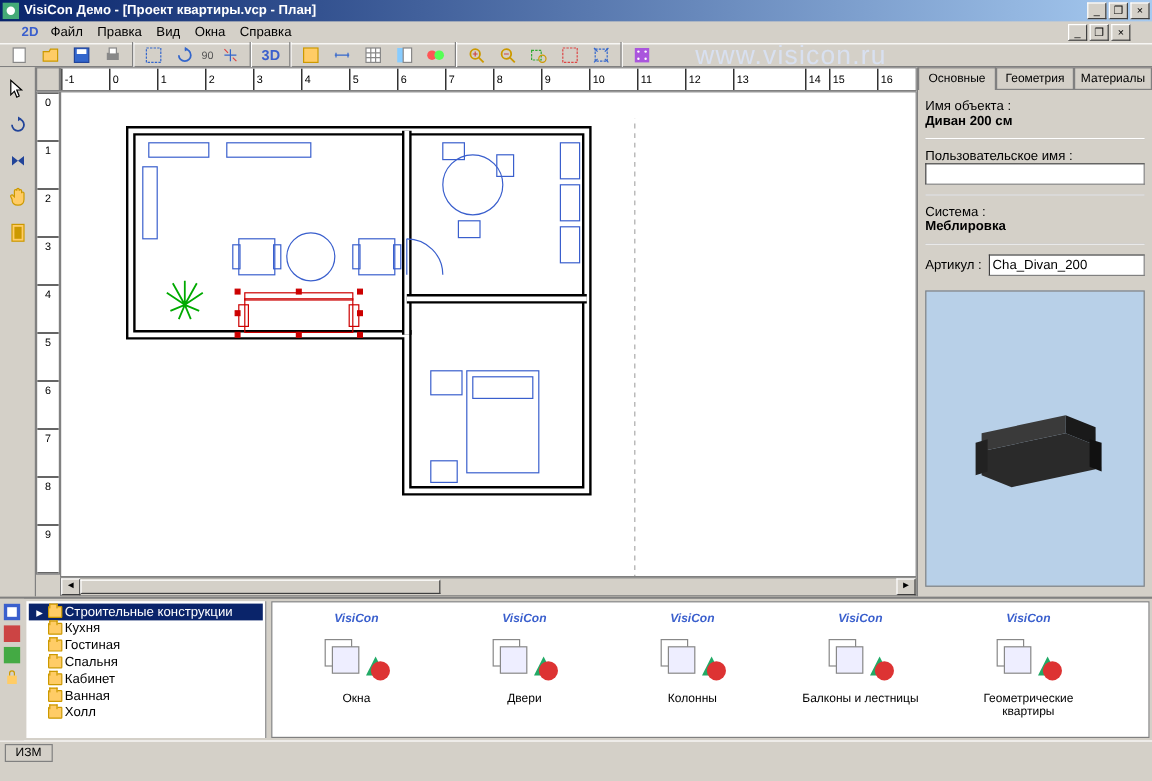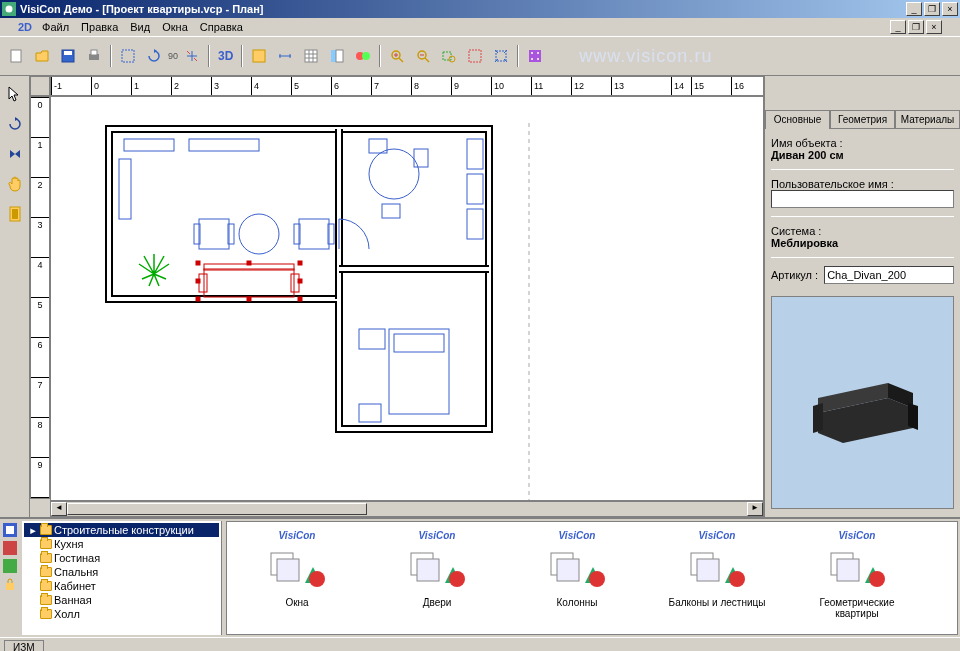--- a/index.html
+++ b/index.html
@@ -14,25 +14,25 @@
 
 
 .menubar { height: 18px; background: #d4d0c8; display: flex; align-items: center; padding: 0 18px; gap: 0; }
 .menubar .mode { color: #3a5fcd; font-weight: bold; margin-right: 4px; }
 .menubar .item { padding: 2px 6px; }
 .menubar .spacer { flex: 1; }
 .menubar .docbtns { display: flex; gap: 2px; }
 .menubar .btn { width: 16px; height: 14px; background: #d4d0c8; border: 1px solid #fff; border-right-color: #404040; border-bottom-color: #404040; text-align: center; line-height: 12px; font-size: 9px; color: #000; }
 
 
-.toolbar { height: 40px; background: #d4d0c8; border-top: 1px solid #fff; border-bottom: 1px solid #808080; display: flex; align-items: center; padding: 0 4px; gap: 2px; }
+.toolbar { height: 20px; background: #d4d0c8; border-top: 1px solid #fff; border-bottom: 1px solid #808080; display: flex; align-items: center; padding: 0 4px; gap: 2px; }
 .tb-btn { width: 24px; height: 24px; display: inline-flex; align-items: center; justify-content: center; border: 1px solid transparent; }
 .tb-sep { width: 2px; height: 22px; border-left: 1px solid #808080; border-right: 1px solid #fff; margin: 0 2px; }
 .tb-text { color: #3a5fcd; font-weight: bold; font-size: 12px; padding: 0 4px; }
-.watermark { flex: 1; text-align: left; color: #d8e0f0; font-size: 18px; padding-left: 30px; letter-spacing: 1px; }
+.watermark { flex: 1; text-align: left; color: #d8e0f0; font-size: 22px; padding-left: 30px; letter-spacing: 1px; }
 
 
 .main { display: flex; height: 441px; }
 .left-toolbar { width: 30px; background: #d4d0c8; display: flex; flex-direction: column; align-items: center; padding-top: 6px; gap: 6px; border-right: 1px solid #808080; }
 .lt-btn { width: 24px; height: 24px; display: flex; align-items: center; justify-content: center; }
 
 
 .canvas-wrap { flex: 1; display: flex; flex-direction: column; background: #d4d0c8; position: relative; }
 .ruler-corner { width: 20px; height: 20px; background: #d4d0c8; border: 1px solid #808080; position: absolute; top: 0; left: 0; }
 .ruler-h { height: 20px; background: #fff; border: 1px solid #808080; margin-left: 20px; position: relative; overflow: hidden; }
@@ -49,21 +49,21 @@
 .plan { position: absolute; top: 22px; left: 48px; }
 .wall { stroke: #000; stroke-width: 8; fill: none; }
 .wall-inner { stroke: #fff; stroke-width: 4; fill: none; }
 .furn { stroke: #3a5fcd; stroke-width: 1; fill: none; }
 .plant { stroke: #0a0; fill: #0c0; }
 .selected { stroke: #c00; stroke-width: 1; fill: none; }
 .dash { stroke: #aaa; stroke-width: 1; stroke-dasharray: 4,4; fill: none; }
 
 
 .right-panel { width: 196px; background: #d4d0c8; border-left: 1px solid #808080; display: flex; flex-direction: column; }
-.tabs { display: flex; background: #f9a8d4; margin-top: 34px; }
+.tabs { display: flex; background: #f9a8d4; }
 .tab { flex: 1; padding: 3px 4px; text-align: center; border: 1px solid #808080; background: #d4d0c8; font-size: 10px; }
 .tab.active { background: #d4d0c8; border-bottom: none; }
 .panel-body { flex: 1; padding: 8px 6px; display: flex; flex-direction: column; gap: 8px; }
 .field-label { font-size: 11px; }
 .field-value { font-weight: bold; font-size: 11px; }
 .field-input { width: 100%; height: 18px; background: #fff; border: 1px solid #808080; border-top-color: #404040; border-left-color: #404040; padding: 0 2px; font-size: 11px; }
 .sep-line { height: 1px; background: #808080; border-bottom: 1px solid #fff; }
 .preview { flex: 1; background: #b8d0e8; margin-top: 4px; border: 1px solid #808080; display: flex; align-items: center; justify-content: center; min-height: 100px; }
 
 

